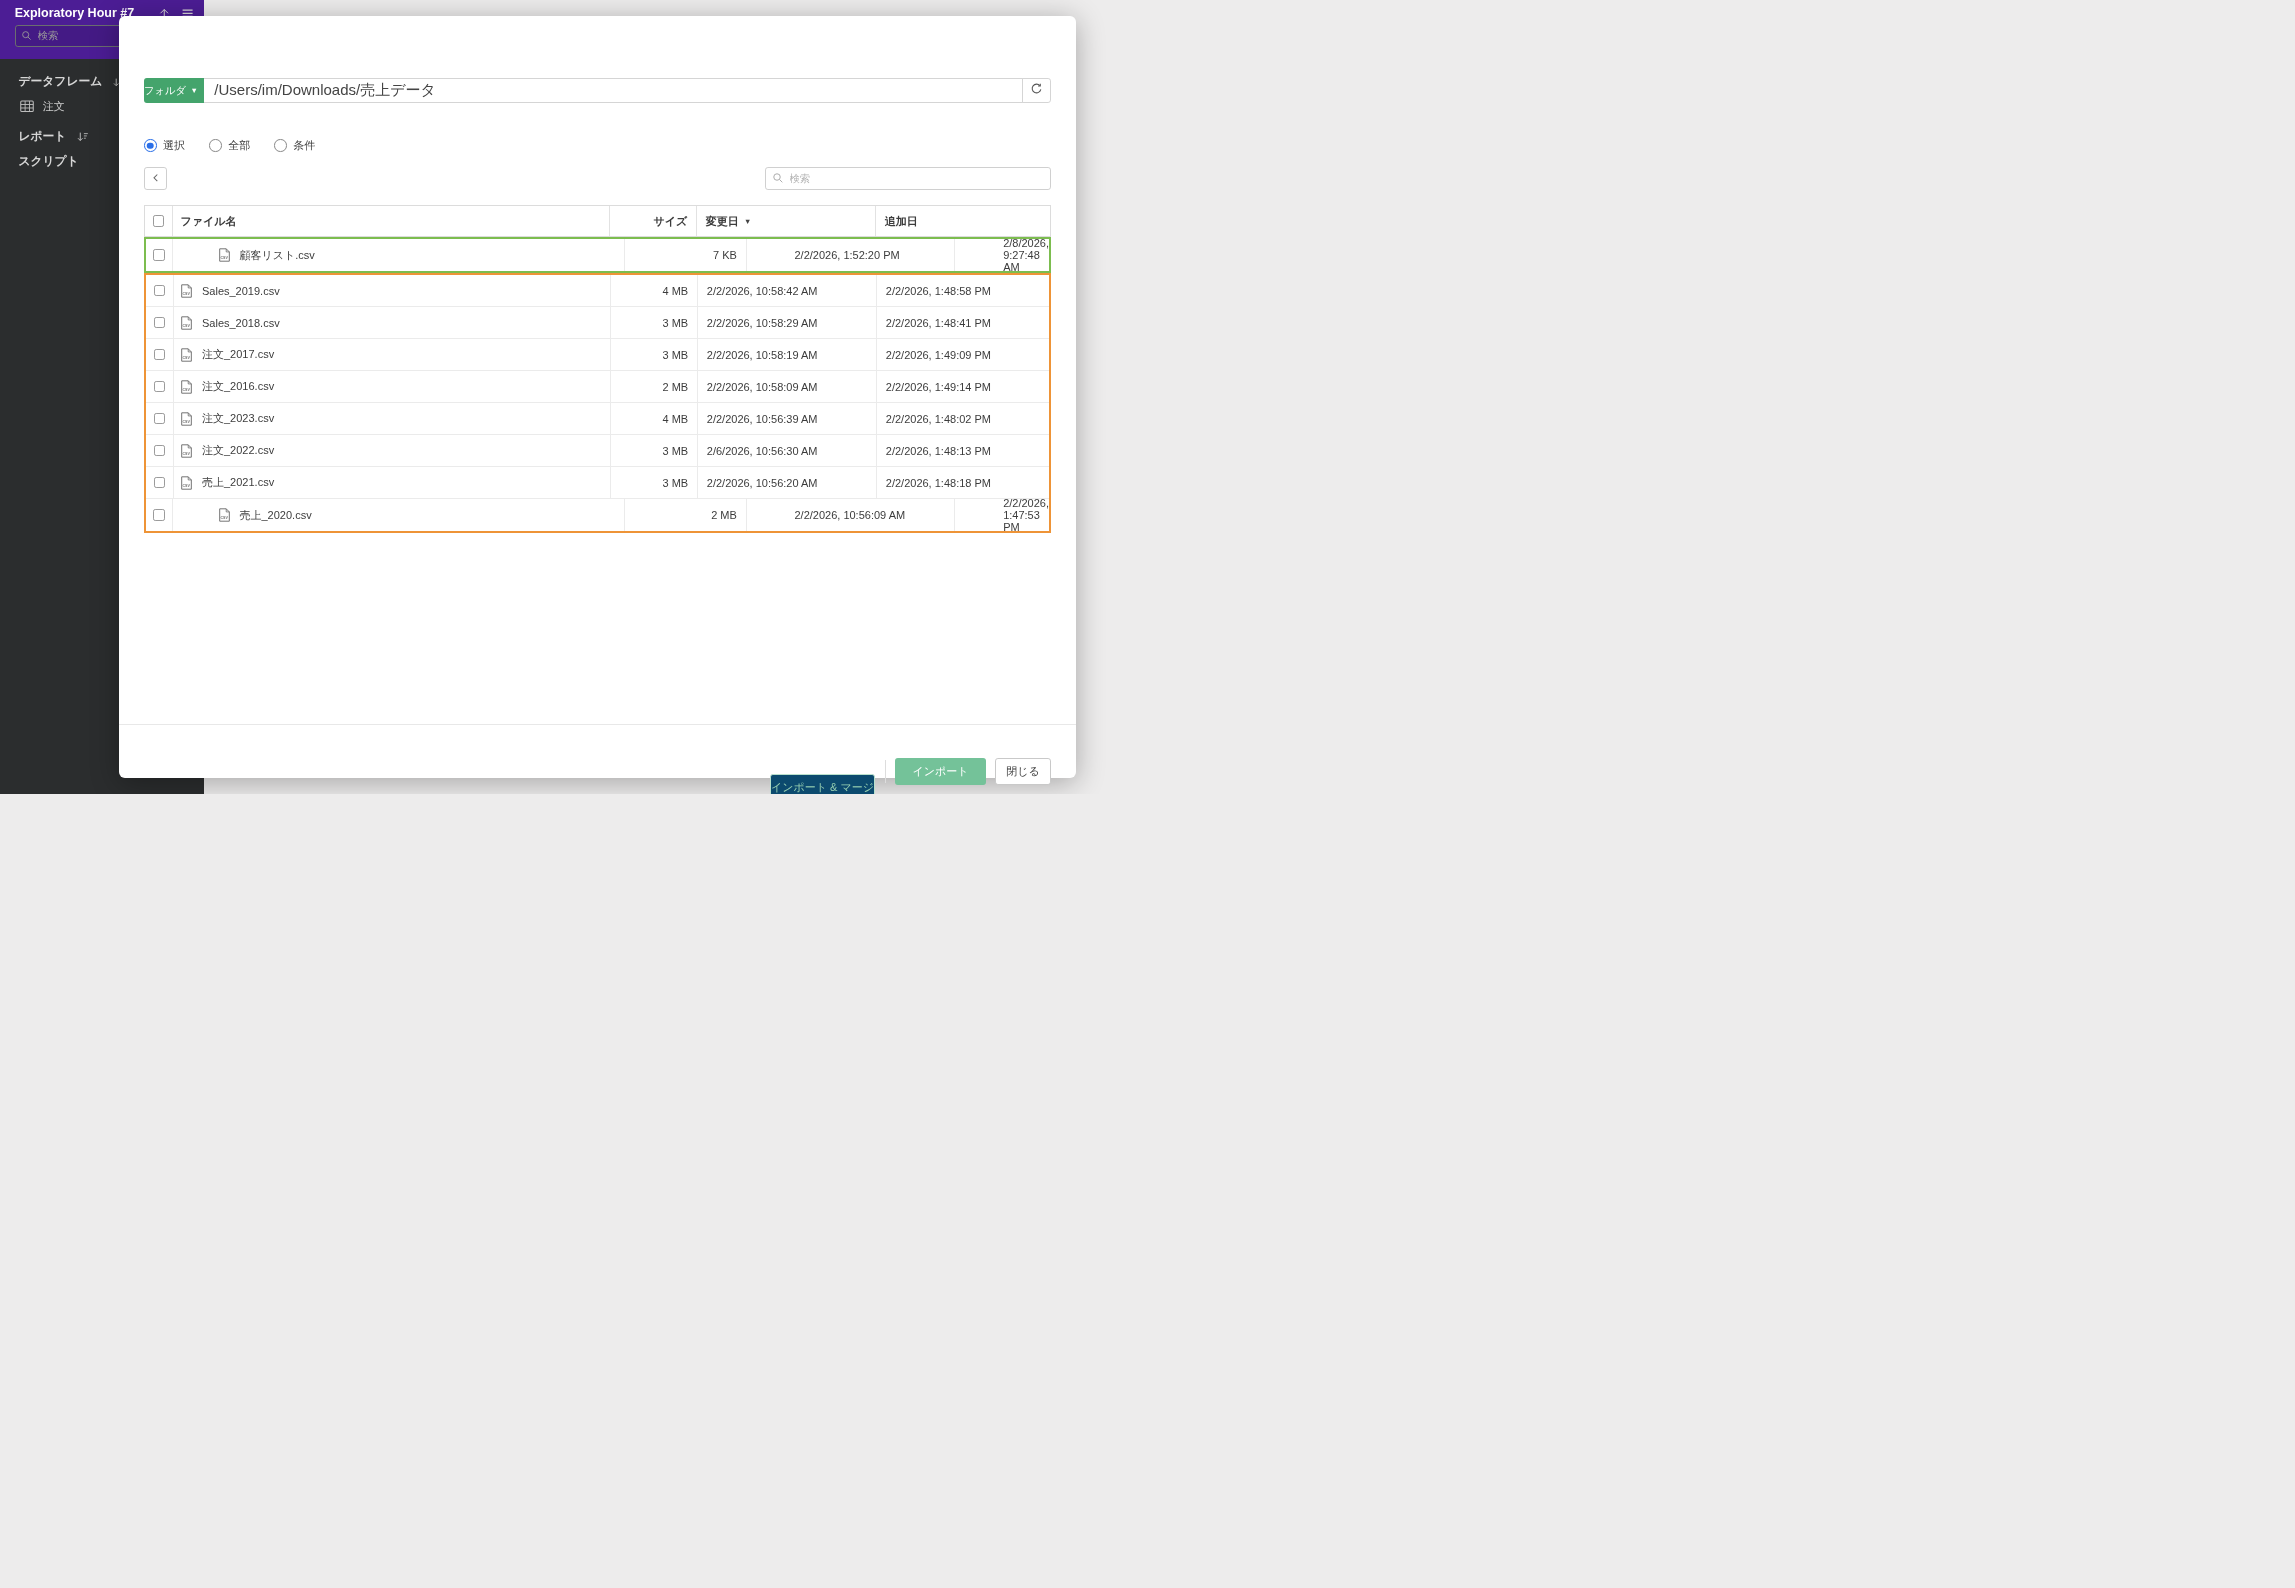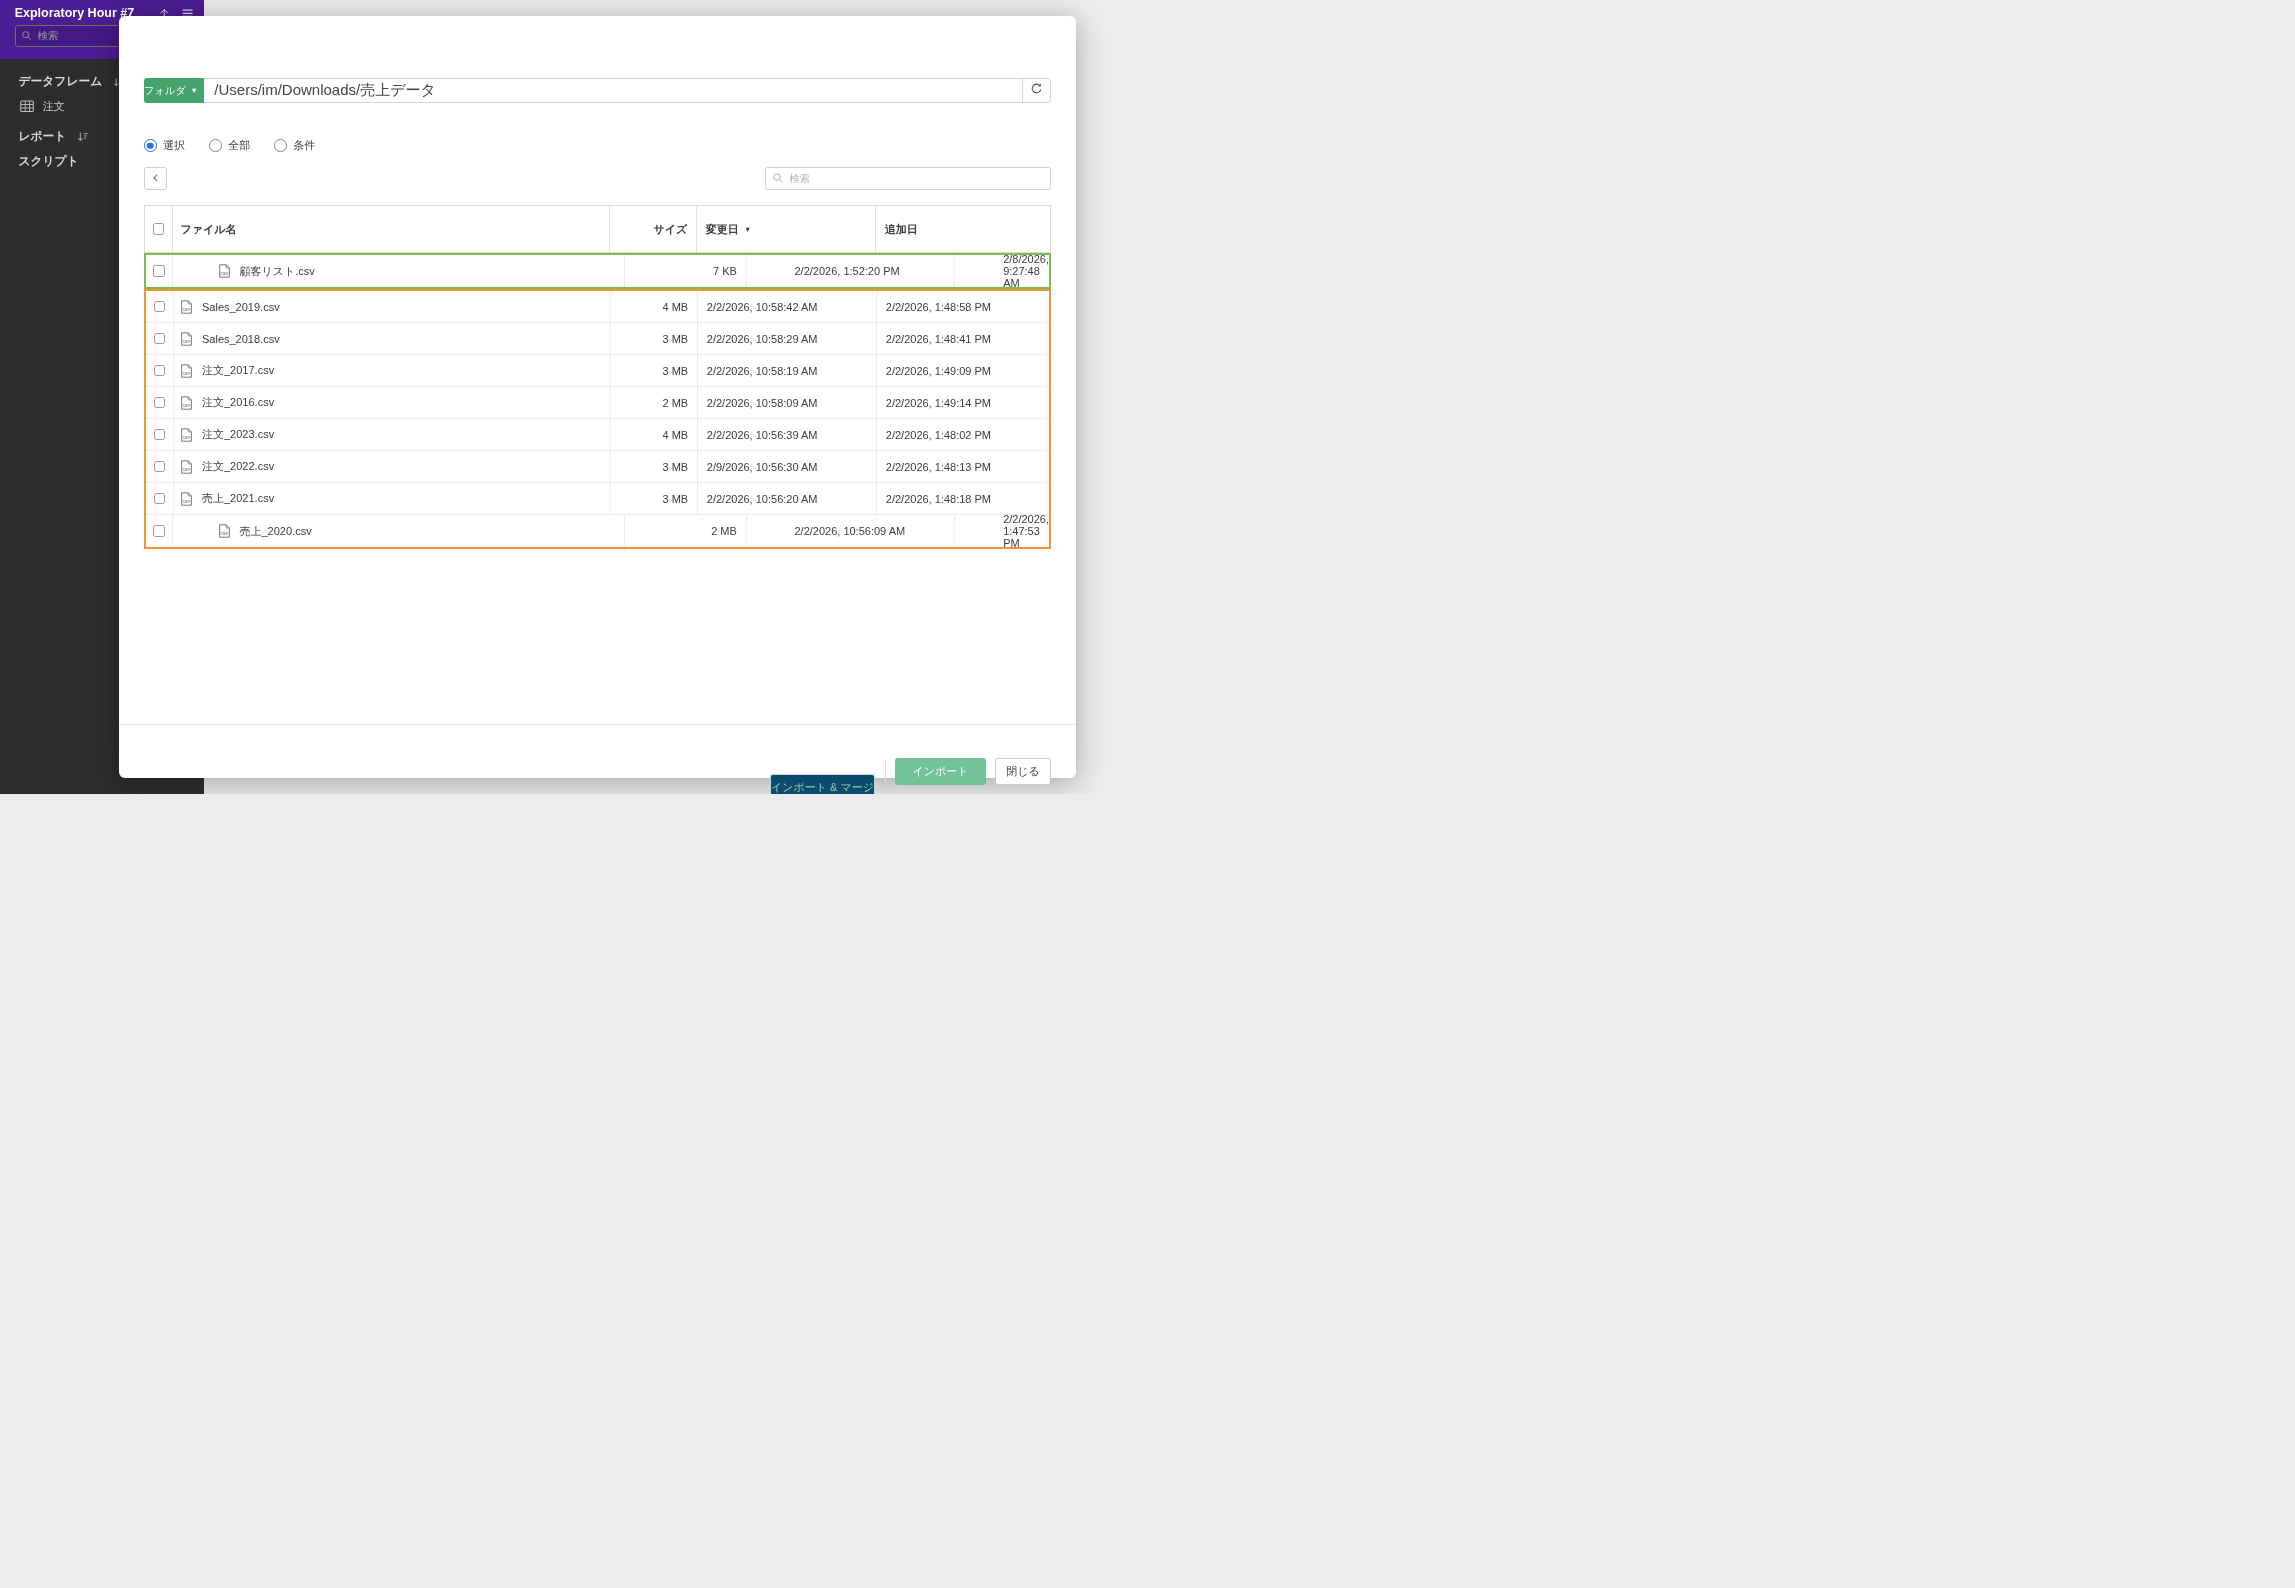--- a/index.html
+++ b/index.html
@@ -77,21 +77,21 @@
   }
   .tbl-search { position:absolute; top:151px; right:25px; width:286px; height:23px; }
   .tbl-search input {
     width:100%; height:100%; border:0.7px solid #d0d0d0; border-radius:2.9px; outline:none;
     font-size:10.3px; color:#555; padding:0 7.4px 0 23.5px; font-family:inherit;
   }
   .tbl-search input::placeholder { color:#b2b2b2; }
   .tbl-search .mag { position:absolute; left:6.6px; top:5.1px; color:#a8a8a8; }
   
   .tbl { position:absolute; top:189px; left:25px; width:907px; font-size:11px; }
-  .thead { display:flex; height:48px; border:0.7px solid #dcdcdc; background:#fff; font-weight:bold; color:#3c3c3c; }
+  .thead { display:flex; height:32px; border:0.7px solid #dcdcdc; background:#fff; font-weight:bold; color:#3c3c3c; }
   .thead .c { border-right:0.7px solid #e2e2e2; }
   .thead .c:last-child { border-right:none; }
   .c { display:flex; align-items:center; }
   .c-check { width:28px; justify-content:center; }
   .c-name  { width:437px; padding-left:7.4px; }
   .c-size  { width:87px; justify-content:flex-end; padding-right:8.8px; }
   .c-mod   { width:179px; padding-left:8.8px; }
   .c-add   { flex:1; padding-left:8.8px; }
   .sort-caret { font-size:7.4px; margin-left:5.1px; color:#444; }
   .hl-green  { border:2.2px solid #7cbd4f; }
@@ -405,21 +405,21 @@
                 <path d="M10.5 1v4.5H15" fill="none" stroke="currentColor" stroke-width="1.2"></path>
                 <text x="2.2" y="16" font-size="5.2" font-weight="bold" fill="currentColor">CSV</text>
               </svg>
             </span>
             <span class="fname">注文_2022.csv</span>
           </div>
         <div class="c c-size">
             <span>3 MB</span>
           </div>
         <div class="c c-mod">
-            <span>2/9/2026, 10:56:30 AM</span>
+            <span>2/6/2026, 10:56:30 AM</span>
           </div>
         <div class="c c-add">
             <span>2/2/2026, 1:48:13 PM</span>
           </div>
       </div>
       <div class="trow">
         <div class="c c-check">
             <span class="checkbox"></span>
           </div>
         <div class="c c-name">

